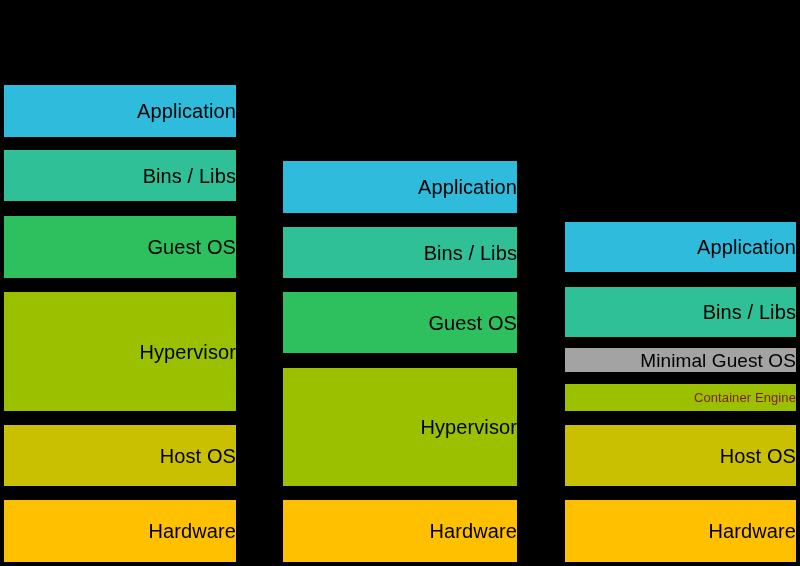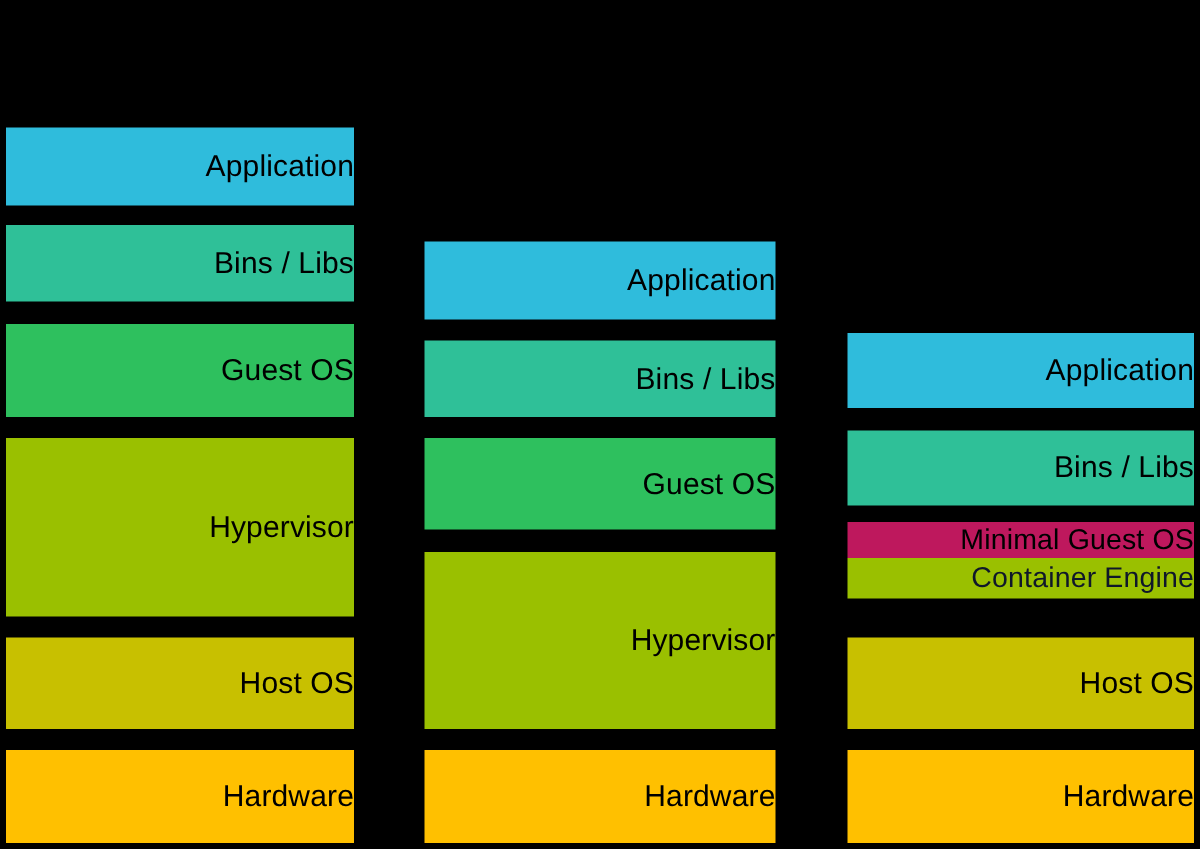--- a/index.html
+++ b/index.html
@@ -79,24 +79,24 @@
         <span class="layer-label">Hardware</span>
       </div>
     </div>
     <div class="column" style="left: 565px; width: 231px;">
       <div class="layer-box" style="left: 0px; width: 231px; top: 222px; height: 50px; background: rgb(47, 188, 220); color: rgb(0, 0, 0); font-size: 20px;">
         <span class="layer-label">Application</span>
       </div>
       <div class="layer-box" style="left: 0px; width: 231px; top: 287px; height: 50px; background: rgb(47, 192, 152); color: rgb(0, 0, 0); font-size: 20px;">
         <span class="layer-label">Bins / Libs</span>
       </div>
-      <div class="layer-box" style="left: 0px; width: 231px; top: 348px; height: 24px; background: #be185d; color: rgb(0, 0, 0); font-size: 19px;">
+      <div class="layer-box" style="left: 0px; width: 231px; top: 348px; height: 24px; background: #a3a3a3; color: rgb(0, 0, 0); font-size: 19px;">
         <span class="layer-label">Minimal Guest OS</span>
       </div>
-      <div class="layer-box" style="left: 0px; width: 231px; top: 372px; height: 27px; background: rgb(154, 192, 0); color: #0f172a; font-size: 19px;">
+      <div class="layer-box" style="left: 0px; width: 231px; top: 384px; height: 27px; background: rgb(154, 192, 0); color: #7f1d1d; font-size: 13px;">
         <span class="layer-label">Container Engine</span>
       </div>
       <div class="layer-box" style="left: 0px; width: 231px; top: 425px; height: 61px; background: rgb(200, 192, 0); color: rgb(0, 0, 0); font-size: 20px;">
         <span class="layer-label">Host OS</span>
       </div>
       <div class="layer-box" style="left: 0px; width: 231px; top: 500px; height: 62px; background: rgb(255, 192, 0); color: rgb(0, 0, 0); font-size: 20px;">
         <span class="layer-label">Hardware</span>
       </div>
     </div>
   </div>

